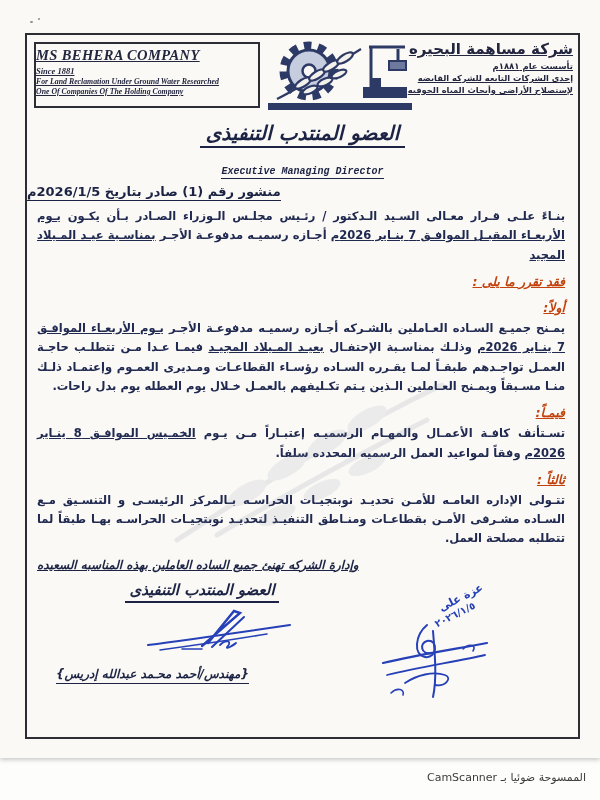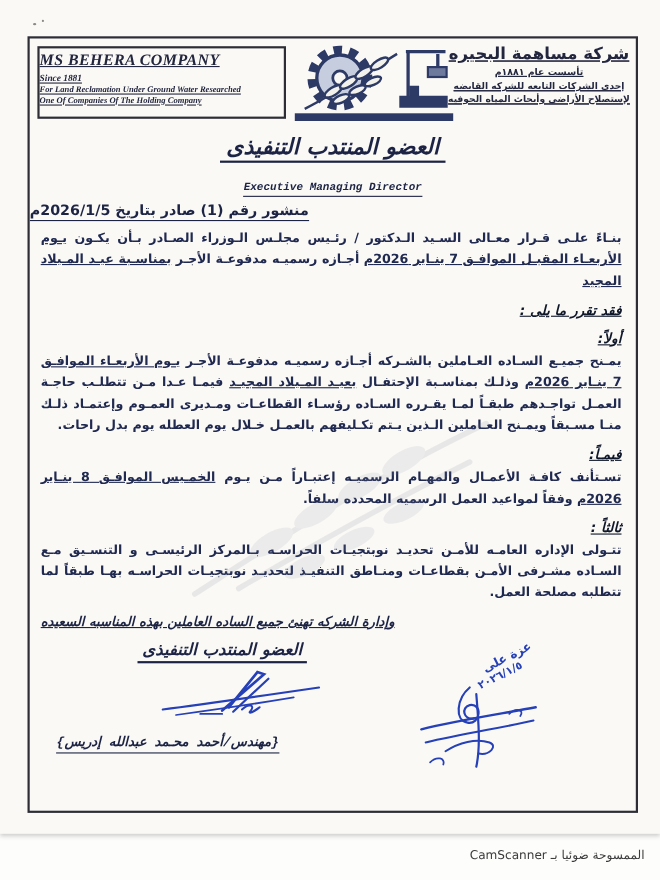--- a/index.html
+++ b/index.html
@@ -32,21 +32,21 @@
     border:2px solid #2d2d36;text-align:left;padding-top:3px;box-sizing:border-box;
     font-family:"Liberation Serif", serif;color:#23263f;
   }
   .en-company{font-size:14.5px;font-weight:bold;font-style:italic;text-decoration:underline;letter-spacing:.4px;}
   .en-since{font-size:8.5px;font-weight:bold;font-style:italic;text-decoration:underline;margin-top:2px;}
   .en-sub{font-size:7.8px;font-weight:bold;font-style:italic;text-decoration:underline;margin-top:1px;}
 
   .logo-wrap{position:absolute;left:238px;top:2px;width:150px;height:80px;}
 
   .ar-box{
-    position:absolute;right:5px;top:5px;width:166px;text-align:center;direction:rtl;color:#23263f;text-decoration:underline;
+    position:absolute;right:5px;top:5px;width:166px;direction:rtl;color:#23263f;
   }
   .ar-company{font-size:15px;font-weight:bold;text-decoration:underline;}
   .ar-founded{font-size:8.5px;font-weight:bold;text-decoration:underline;margin-top:3px;}
   .ar-sub{font-size:8.3px;font-weight:bold;margin-top:2px;text-decoration:underline;}
 
   
   .title-ar{
     text-align:center;font-size:20px;font-weight:bold;color:#1c2344;
     font-style:italic;letter-spacing:-0.5px;
     margin-top:2px;
@@ -64,38 +64,38 @@
 
   
   .doc-body{
     direction:rtl;text-align:justify;padding:8px 13px 0 10px;
     font-size:11.5px;font-weight:bold;line-height:1.68;color:#202950;
   }
   .para{margin:0 0 2px 0;}
   .u{text-decoration:underline;}
   .heading{
     display:inline-block;font-size:12.5px;font-weight:bold;font-style:italic;
-    text-decoration:underline;margin:4px 0 1px 0;color:#0f172a;
+    text-decoration:underline;margin:4px 0 1px 0;color:#c2410c;
   }
   .congrats{
     text-align:left;font-size:12px;font-weight:bold;font-style:italic;
     text-decoration:underline;margin-top:6px;color:#1c2344;
   }
 
   
   .sig-area{position:relative;height:128px;margin-top:4px;}
   .sig-title{
     position:absolute;left:70px;top:2px;width:210px;text-align:center;
     font-size:15px;font-weight:bold;font-style:italic;color:#1c2344;
   }
   .sig-title span{border-bottom:2px solid #1c2344;padding:0 4px 2px;}
   .sig-scribble{position:absolute;left:115px;top:26px;width:155px;height:52px;}
   .sig-name{
     position:absolute;left:8px;top:88px;width:235px;text-align:center;direction:rtl;
-    font-size:12px;font-weight:bold;font-style:italic;color:#1c2344;font-family:Liberation Mono, monospace;
+    font-size:12px;font-weight:bold;font-style:italic;color:#1c2344;
   }
   .sig-name span{border-bottom:1.8px solid #1c2344;padding-bottom:2px;}
   .annotation{position:absolute;left:348px;top:4px;width:150px;height:120px;color:#2640b8;}
   .hand-note{
     position:absolute;left:62px;top:8px;font-size:11px;font-weight:bold;direction:rtl;
     transform:rotate(-27deg);white-space:nowrap;
   }
   .hand-date{
     position:absolute;left:58px;top:26px;font-size:10px;font-weight:bold;direction:rtl;
     transform:rotate(-27deg);white-space:nowrap;

